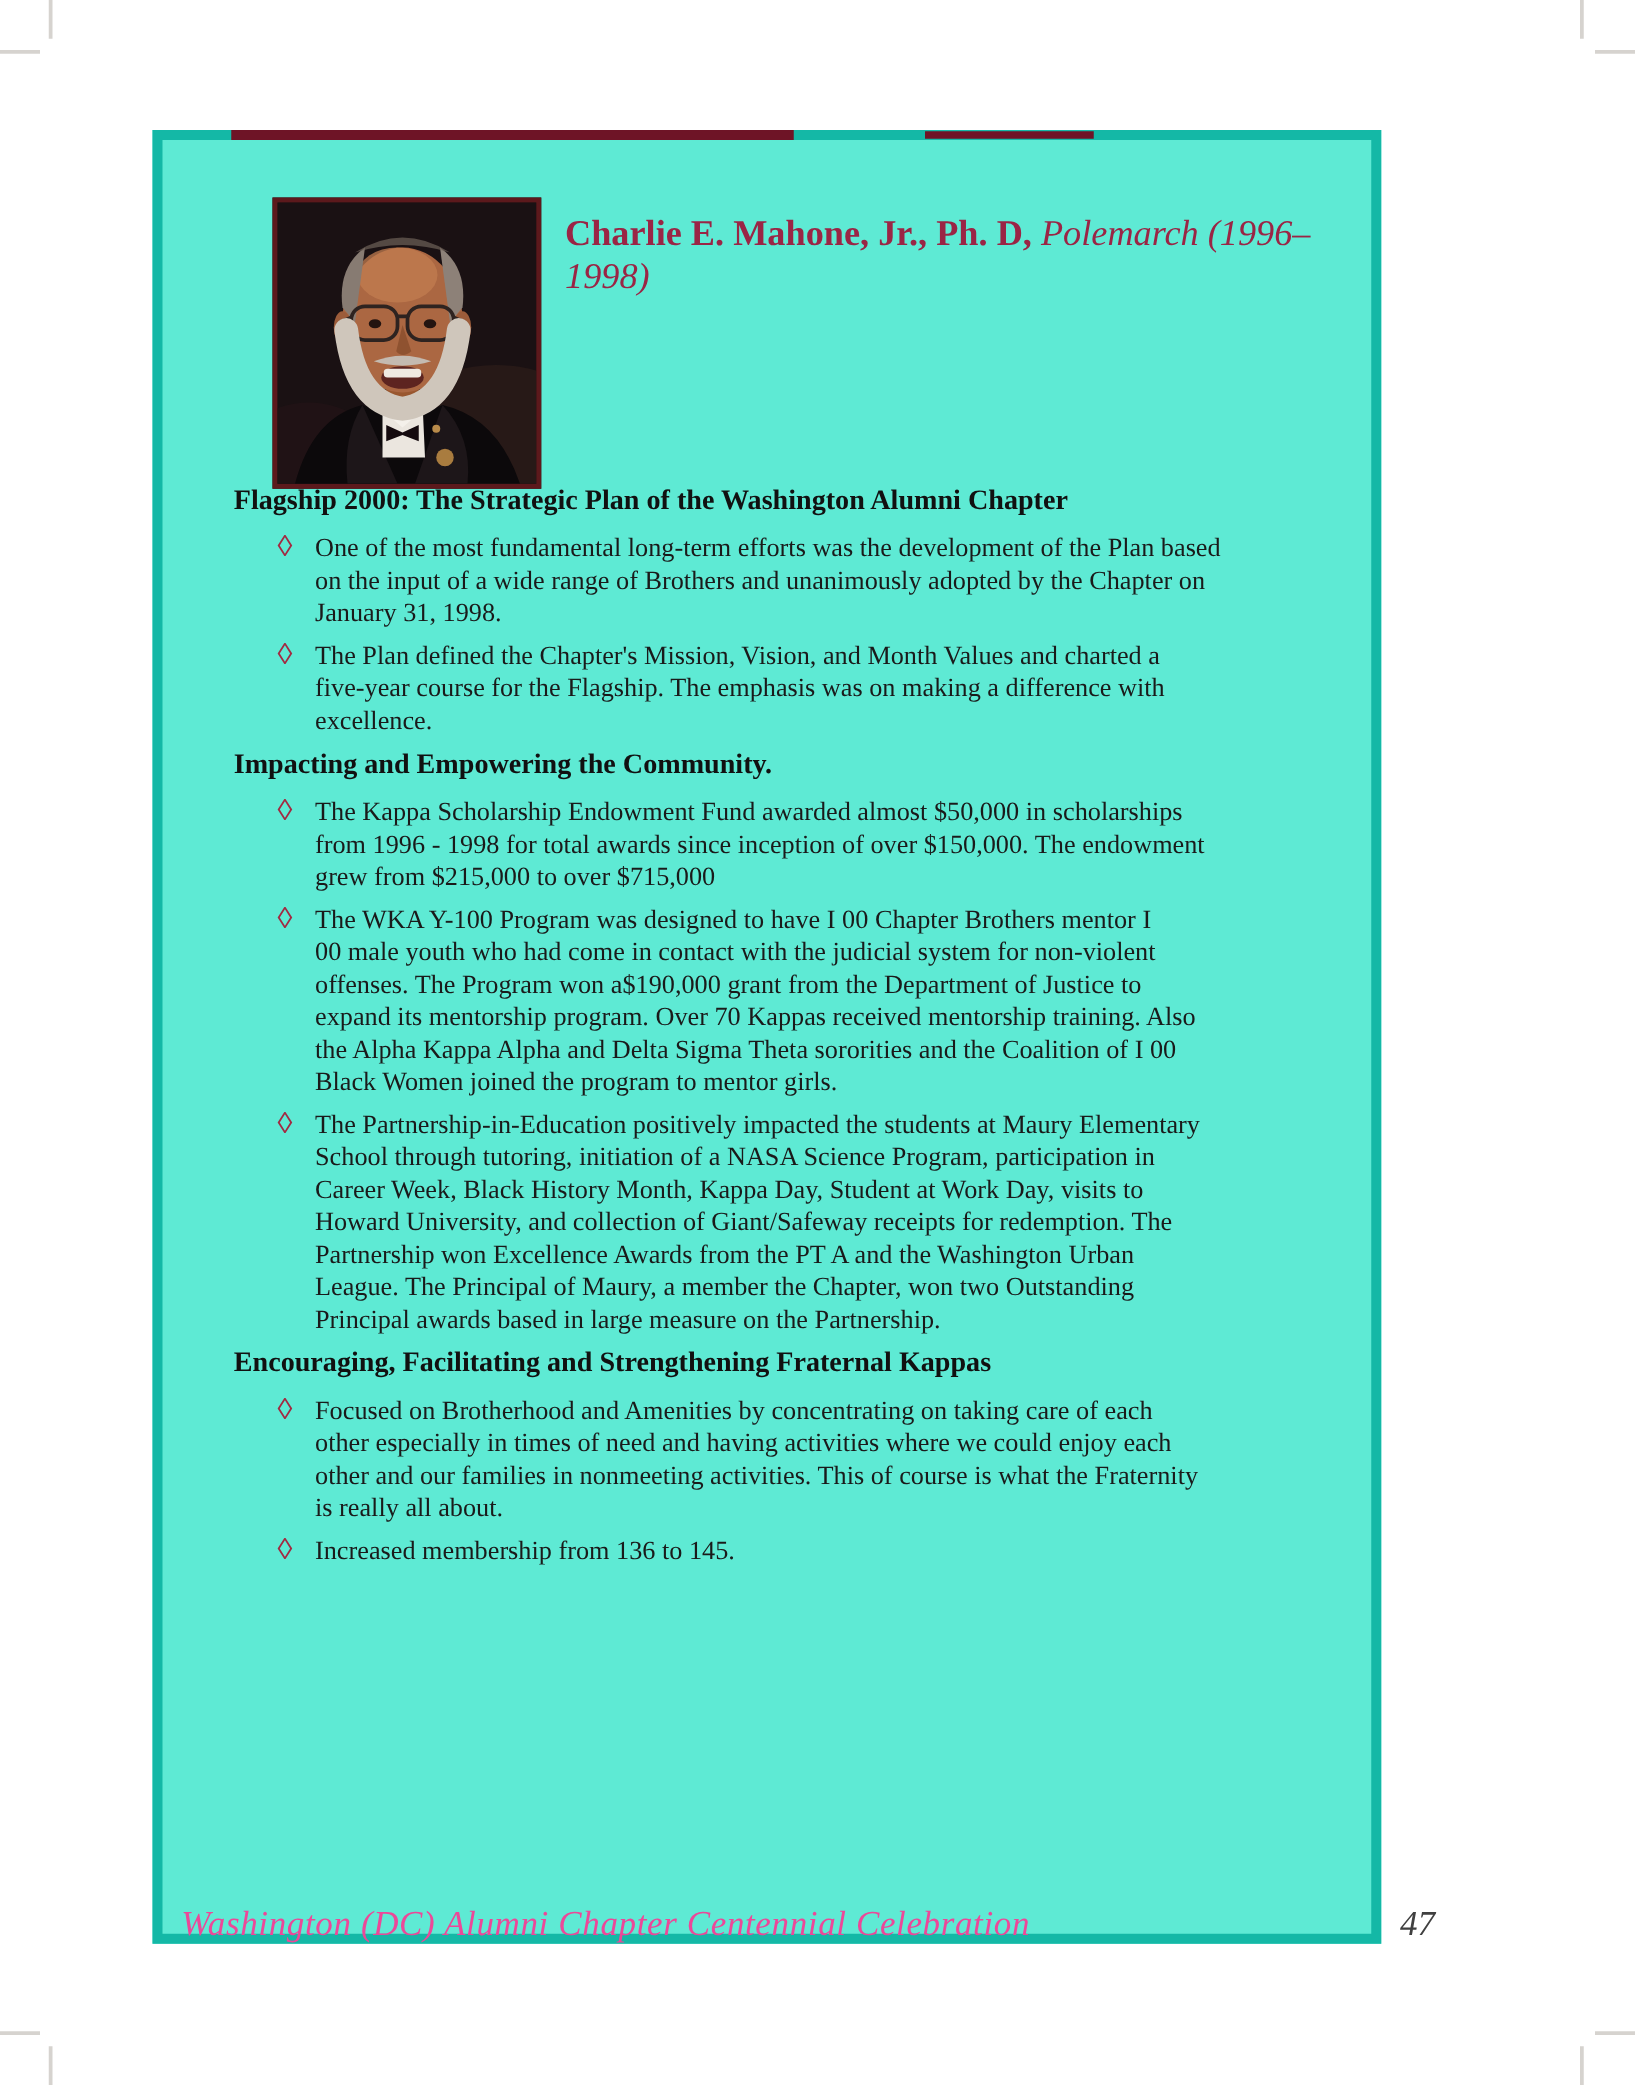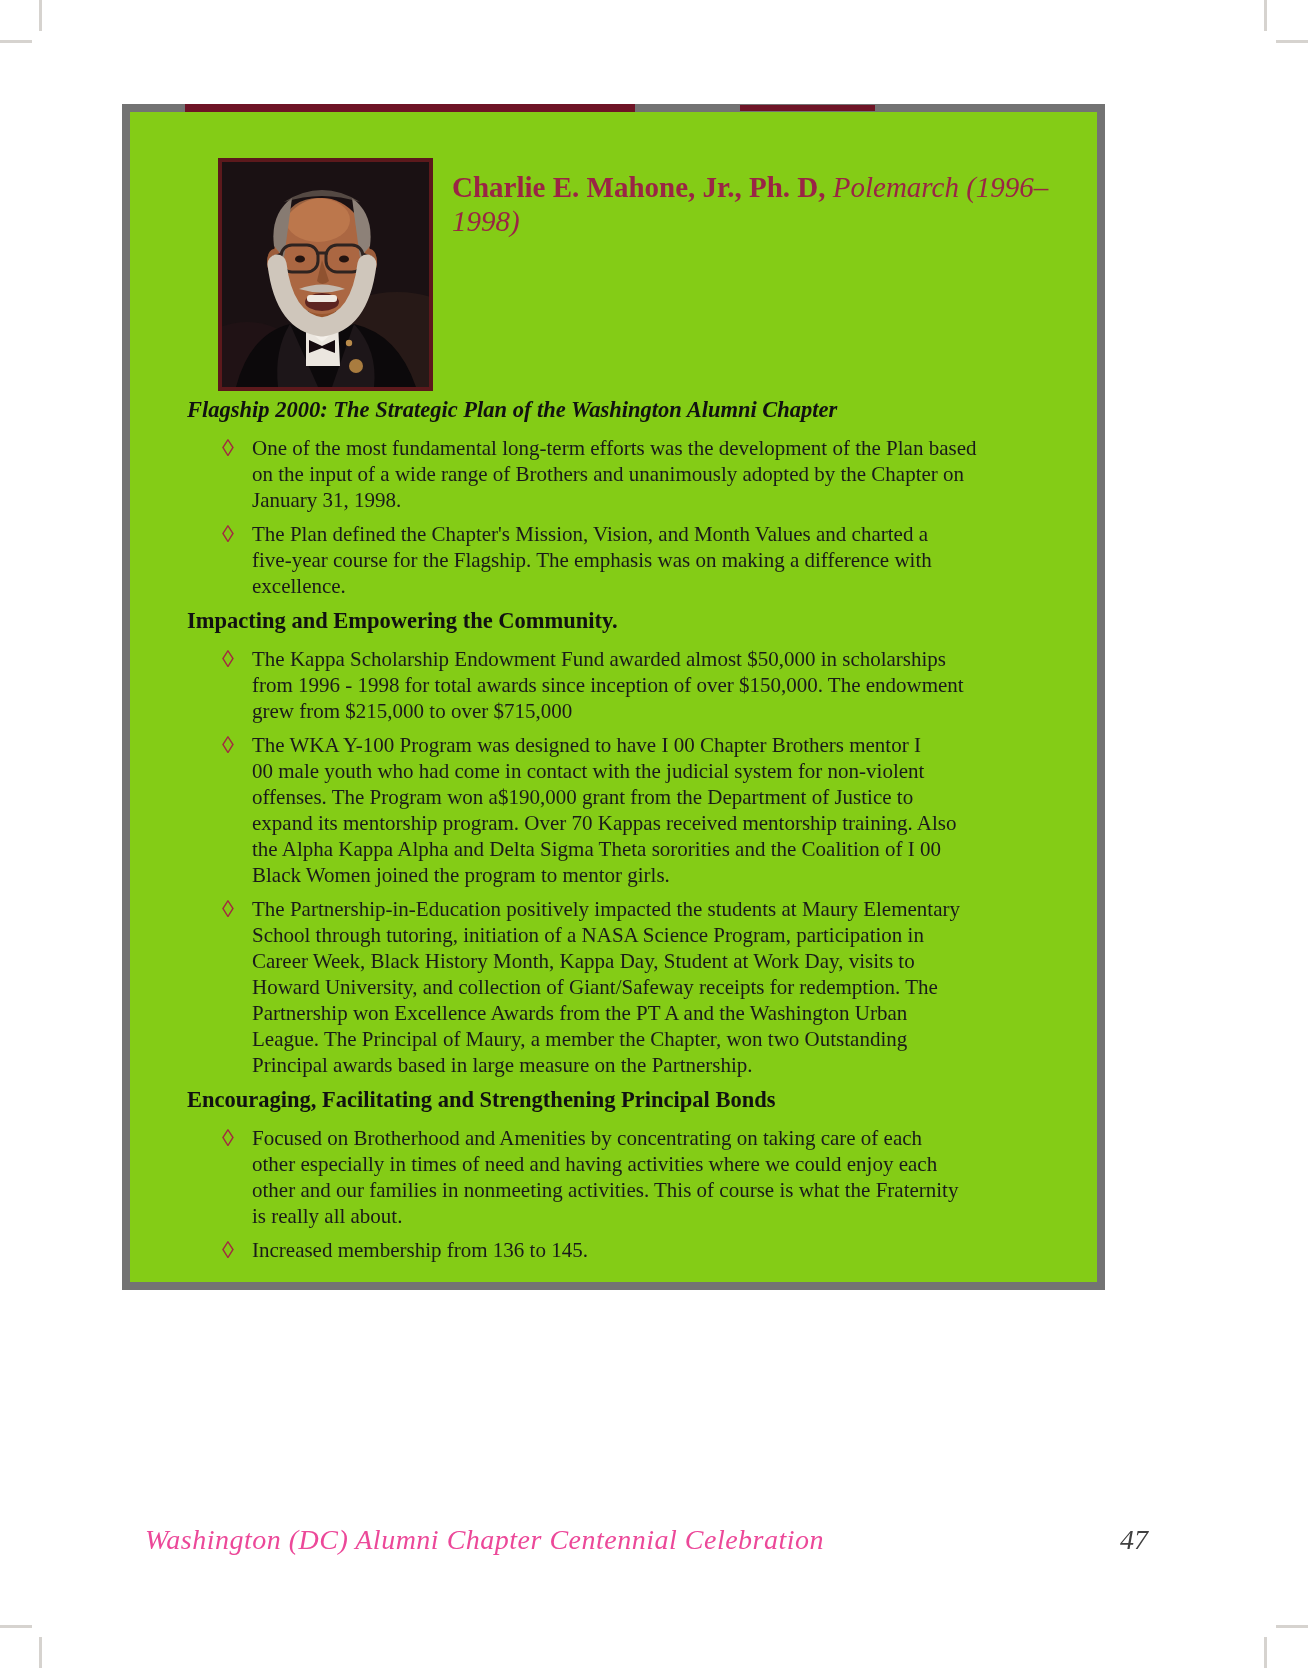--- a/index.html
+++ b/index.html
@@ -18,24 +18,24 @@
   .crop.tr-h { left:1276px;top:40px;    width:32px; height:3px;  }
   .crop.bl-h { left:0;     top:1625px;  width:32px; height:3px;  }
   .crop.bl-v { left:39px;  top:1637px;  width:3px;  height:31px; }
   .crop.br-h { left:1276px;top:1625px;  width:32px; height:3px;  }
   .crop.br-v { left:1264px;top:1637px;  width:3px;  height:31px; }
 
   
   .frame {
     position:absolute;
     left:122px; top:104px;
-    width:983px; height:1186px;
+    width:983px; height:1451px;
     box-sizing:border-box;
-    border:8px solid #737373;
-    background:#84cc16;
+    border:8px solid #14b8a6;
+    background:#5eead4;
   }
   .accent { position:absolute; background:#6e1426; }
   .accent.a1 { left:55px;  top:-8px; width:450px; height:8px; }
   .accent.a2 { left:610px; top:-7px; width:135px; height:6px; }
 
   
   .photo {
     position:absolute; left:88px; top:46px;
     width:207px; height:225px;
     border:4px solid #5c191c;
@@ -58,21 +58,21 @@
 
   
   .content {
     position:absolute; left:57px; top:266px; width:860px;
     color:#1a1a1a;
   }
   .sec-heading {
     font-weight:bold; font-size:22.5px; line-height:27px; color:#111111;
     margin:8px 0 12px 0;
   }
-  .sec-heading.first { margin-top:18px;font-style:italic; }
+  .sec-heading.first { margin-top:8px; }
   .bullet-row { display:flex; align-items:flex-start; margin:0 0 8px 0; }
   .diamond {
     width:30px; margin-left:35px; flex:0 0 30px;
     color:#a22a42; font-size:24px; line-height:26px;
   }
   .btext {
     flex:1 1 auto; max-width:800px;
     font-size:21px; line-height:26px;
     white-space:pre-line; color:#1a1a1a;
   }
@@ -192,21 +192,21 @@
       <span class="diamond">◊</span>
       <span class="btext">The Partnership-in-Education positively impacted the students at Maury Elementary
 School through tutoring, initiation of a NASA Science Program, participation in
 Career Week, Black History Month, Kappa Day, Student at Work Day, visits to
 Howard University, and collection of Giant/Safeway receipts for redemption. The
 Partnership won Excellence Awards from the PT A and the Washington Urban
 League. The Principal of Maury, a member the Chapter, won two Outstanding
 Principal awards based in large measure on the Partnership.</span>
     </div>
 
-    <div class="sec-heading">Encouraging, Facilitating and Strengthening Principal Bonds</div>
+    <div class="sec-heading">Encouraging, Facilitating and Strengthening Fraternal Kappas</div>
     <div class="bullet-row">
       <span class="diamond">◊</span>
       <span class="btext">Focused on Brotherhood and Amenities by concentrating on taking care of each
 other especially in times of need and having activities where we could enjoy each
 other and our families in nonmeeting activities. This of course is what the Fraternity
 is really all about.</span>
     </div>
     <div class="bullet-row">
       <span class="diamond">◊</span>
       <span class="btext">Increased membership from 136 to 145.</span>

